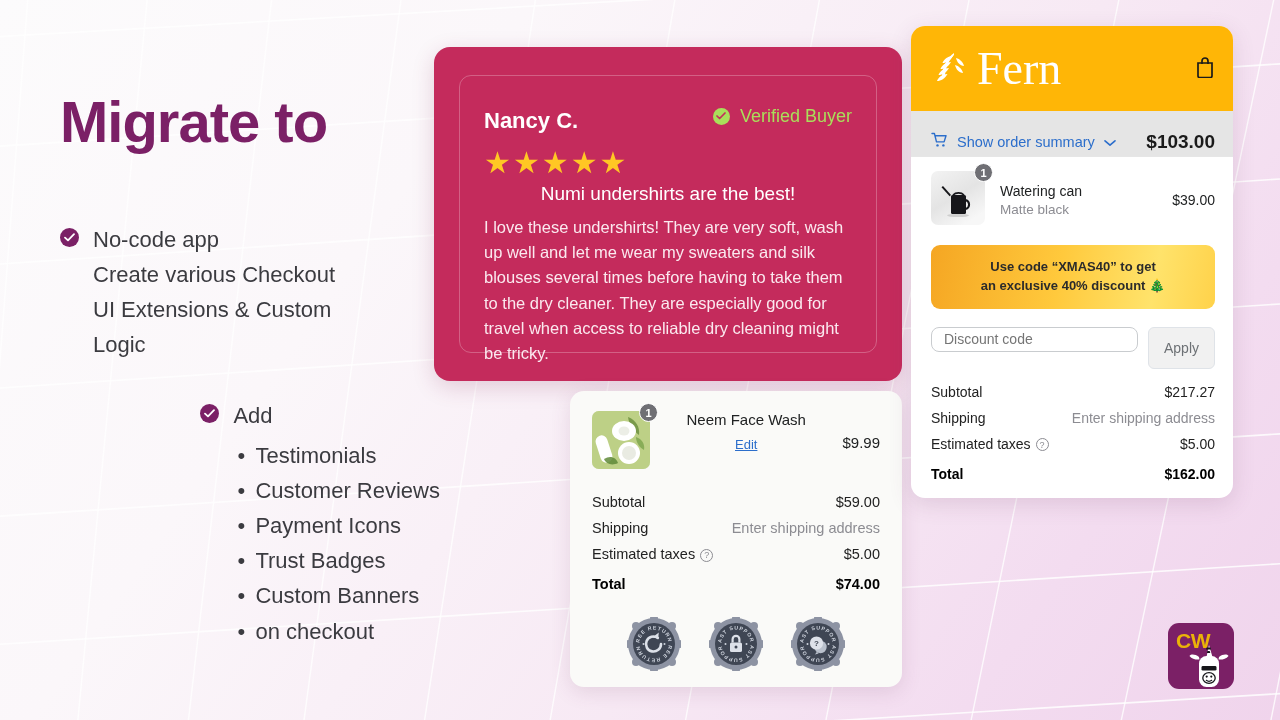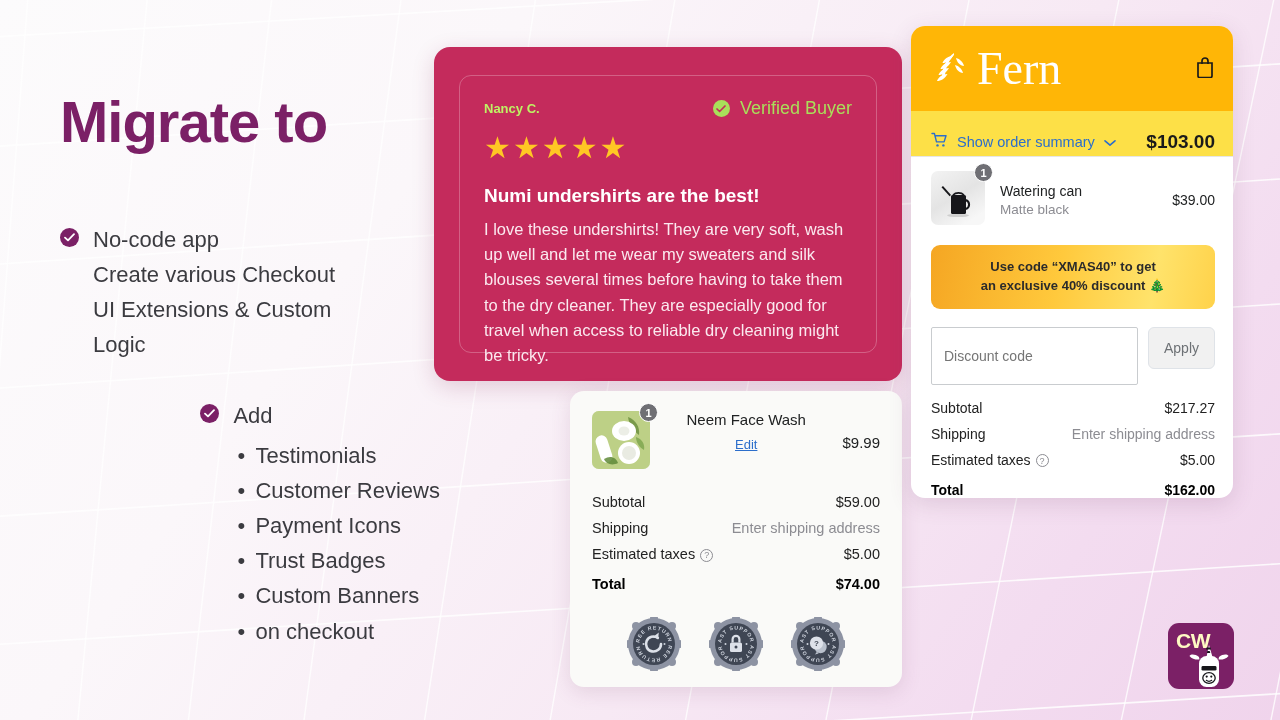--- a/index.html
+++ b/index.html
@@ -47,28 +47,28 @@
     position:absolute; left:434px; top:47px; width:468px; height:334px;
     background:#C42B5C; border-radius:16px;
     box-shadow:0 6px 22px rgba(120,30,70,.18);
   }
   #testimonial-inner {
     position:absolute; left:25px; top:28px; right:25px; bottom:28px;
     border:1px solid rgba(255,255,255,.25); border-radius:12px;
     padding:22px 24px;
   }
   #t-head { display:flex; justify-content:space-between; align-items:center; }
-  #t-name { font-size:13px; font-weight:bold; color:#bef264; }
+  #t-name { font-size:22px; font-weight:bold; color:#ffffff;margin-top:10px; }
   #t-verified { display:flex; align-items:center; gap:10px; font-size:18px; color:#A9DF5A; }
   #verified-dot {
     width:17px; height:17px; border-radius:50%; background:#A9DF5A;
     display:flex; align-items:center; justify-content:center; flex:0 0 auto;
   }
   #stars { margin-top:14px; font-size:30px; color:#FFC724; letter-spacing:2px; line-height:1; }
-  #t-title { margin-top:22px; font-size:19px; font-weight:bold; color:#fff; }
+  #t-title { margin-top:5px; font-size:19px; font-weight:normal; color:#fff;text-align:center; }
   #t-body { margin-top:10px; font-size:16.5px; line-height:1.53; color:#fbe9ef; }
 
   
   .thumb-wrap { position:relative; flex:0 0 auto; }
   .qty-badge {
     position:absolute; right:-8px; top:-8px; width:19px; height:19px;
     border-radius:50%; background:#6f6f74; color:#fff; font-size:11px;
     font-weight:bold; display:flex; align-items:center; justify-content:center;
     border:1.5px solid #fff;
   }
@@ -104,40 +104,40 @@
     background:#fff; border-radius:14px; overflow:hidden;
     box-shadow:0 6px 22px rgba(110,60,100,.16);
   }
   #fern-head {
     height:85px; background:#FFB606; display:flex; align-items:center;
     justify-content:space-between; padding:0 18px 0 22px;
   }
   #fern-brand { display:flex; align-items:center; gap:4px; }
   #fern-word { font-family:"Liberation Serif", serif; font-size:46px; color:#fff; line-height:1; }
   #fern-summary {
-    height:46px; background:#fde047; display:flex; align-items:center;
+    height:46px; background:#e5e5e5; display:flex; align-items:center;
     justify-content:space-between; padding:16px 18px 0 20px;
     border-bottom:1px solid #e6e6e6;
   }
   #fern-sum-left { display:flex; align-items:center; gap:9px; color:#2c6ecb; font-size:14.5px; cursor:pointer; }
   #fern-sum-total { font-size:19px; font-weight:bold; color:#1a1a1a; }
   #fern-body { padding:14px 18px 16px 20px; }
   #fern-item { display:flex; align-items:center; gap:15px; }
   #fern-item-mid { flex:1; }
   #fern-item-name { font-size:14px; color:#202223; }
   #fern-item-variant { font-size:13.5px; color:#8c8c92; margin-top:3px; }
   #fern-item-price { font-size:14px; color:#202223; }
   #promo {
     margin-top:16px; border-radius:9px; padding:13px 10px; text-align:center;
     background:linear-gradient(100deg,#F5A623 0%,#FFC93C 45%,#FFE36B 78%,#FFD24A 100%);
     font-size:13px; font-weight:bold; color:#2b2b2b; line-height:1.45;
   }
   #discount-row { display:flex; gap:10px; margin-top:18px; }
   #discount-input {
-    flex:1; height:58px; border:1px solid #c9cccf; border-radius:2px;
+    flex:1; height:25px; border:1px solid #c9cccf; border-radius:8px;
     padding:0 12px; font-size:14px; color:#0c4a6e; background:#fff;
     font-family:"Liberation Sans", sans-serif;
   }
   #apply-btn {
     width:76px; height:42px; border:1px solid #dfe3e8; border-radius:6px;
     background:#f1f1f1; color:#6d7175; font-size:14px; cursor:pointer;
     font-family:"Liberation Sans", sans-serif;
   }
   #fern-sums { margin-top:10px; }
   #fern-sums .sum-row { font-size:14px; padding:5px 0; }
@@ -149,21 +149,21 @@
     align-items:center; justify-content:center; margin-left:5px; vertical-align:1px;
   }
 
   
   #cw {
     position:absolute; left:1168px; top:623px; width:66px; height:66px;
     background:#7B2066; border-radius:11px; overflow:hidden;
   }
   #cw-text {
     position:absolute; left:8px; top:6px; font-size:21px; font-weight:bold;
-    color:#fef9c3; letter-spacing:-.5px;
+    color:#eab308; letter-spacing:-.5px;
   }
 </style>
 </head>
 <body>
 
 <div id="bg-grid">
   <svg width="1280" height="720" viewBox="0 0 1280 720">
     <g stroke="#ffffff" stroke-width="1.6" opacity="0.85" fill="none">
       <line x1="-60" y1="40" x2="1340" y2="-40"></line>
       <line x1="-60" y1="150" x2="1340" y2="60"></line>

